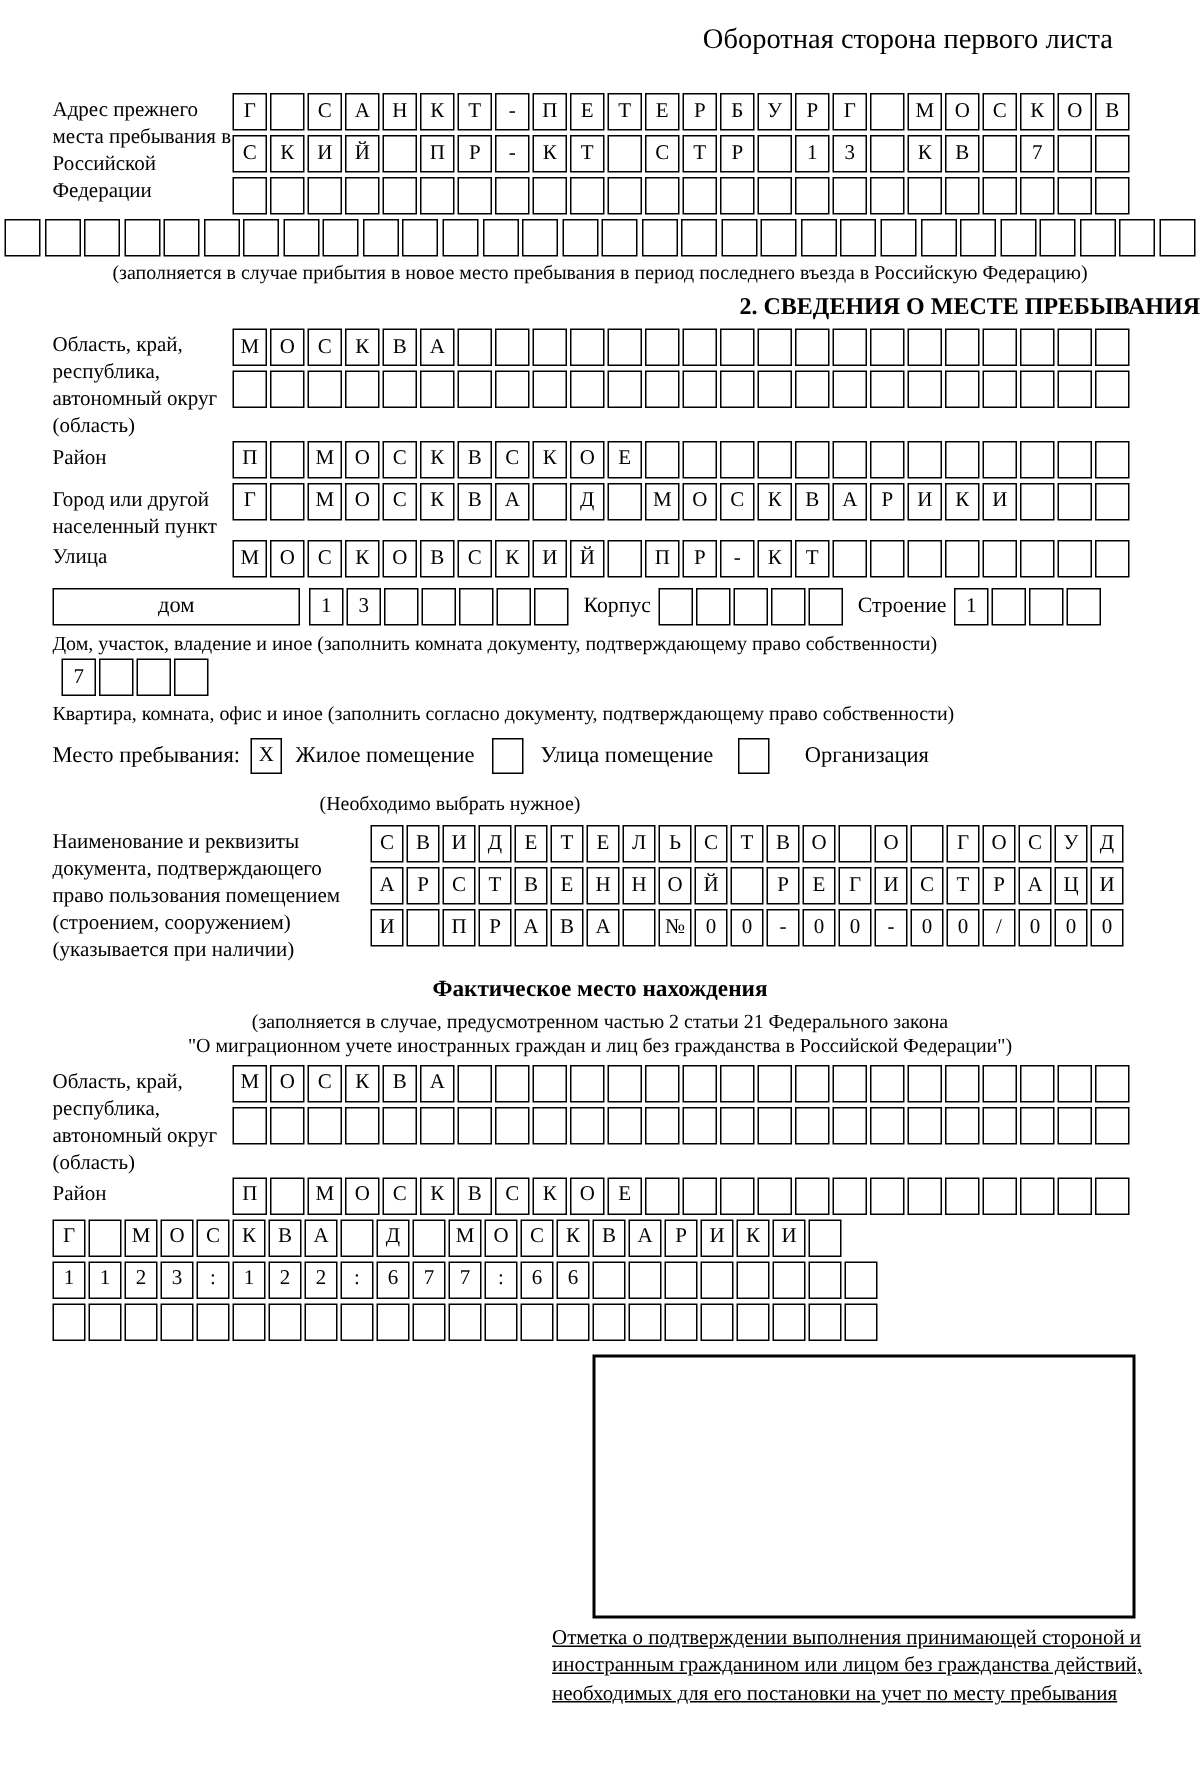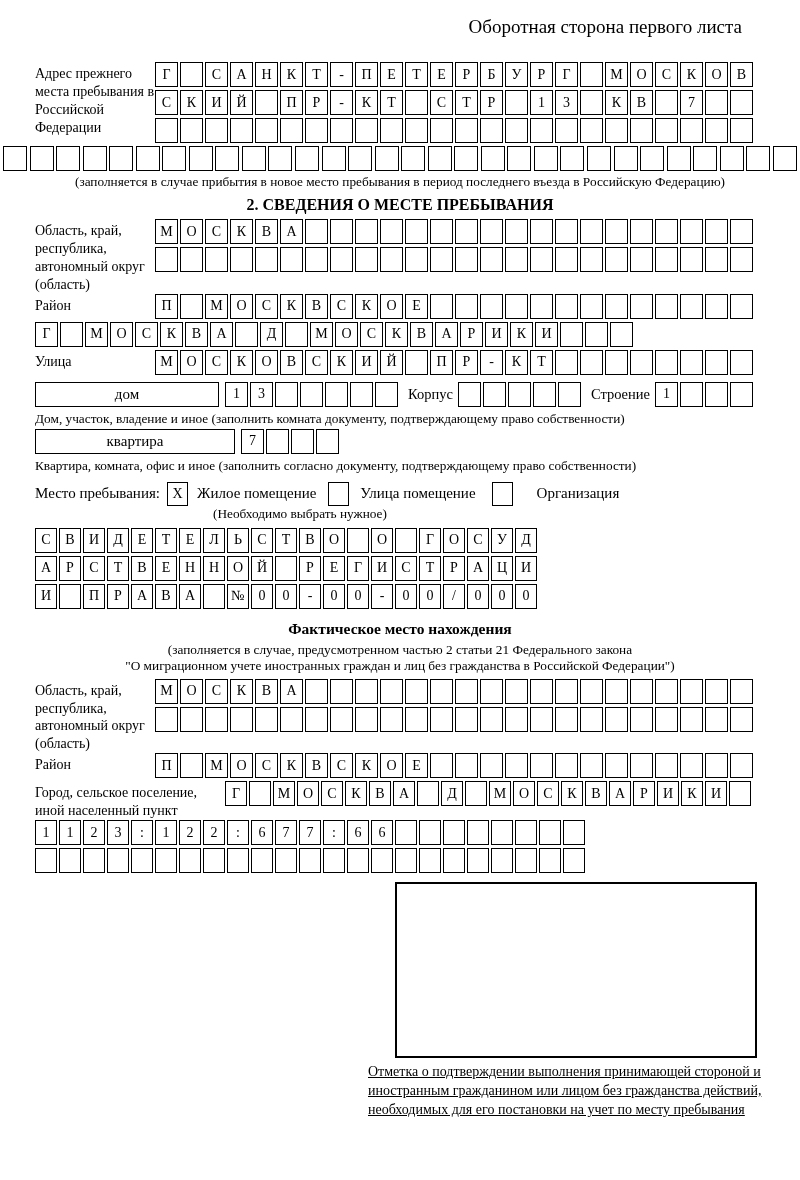--- a/index.html
+++ b/index.html
@@ -15,28 +15,28 @@
   .cellcol{display:flex;flex-direction:column;}
   .cellrow{display:flex;margin-bottom:3px;}
   .cell{box-sizing:border-box;flex:0 0 auto;width:23px;height:25px;border:1.8px solid #000;
         margin-right:2px;display:flex;align-items:center;justify-content:center;
         font-size:14px;line-height:1;}
   .narrow .cell{width:22px;}
   .fullrow{width:794px;margin:0 3px 3px 3px;justify-content:space-between;}
   .fullrow .cell{width:24px;margin-right:0;}
   .note{font-size:13.3px;}
   .center{text-align:center;}
-  .sec-title{font-weight:bold;font-size:16px;text-align:center;margin:6px 0 5px 0;}
+  .sec-title{font-weight:bold;font-size:16px;text-align:right;margin:6px 0 5px 0;}
   .sec-title2{font-weight:bold;font-size:15.5px;text-align:center;margin:8px 0 4px 0;}
   .fieldbox{box-sizing:border-box;border:1.8px solid #000;height:25px;display:flex;
             align-items:center;justify-content:center;font-size:15px;flex:0 0 auto;}
   .inline-lbl{font-size:14.5px;padding-top:4px;white-space:nowrap;}
   .chk{box-sizing:border-box;width:21px;height:24px;border:1.8px solid #000;
        display:flex;align-items:center;justify-content:center;font-size:14px;flex:0 0 auto;}
-  .stay-row{display:flex;align-items:center;margin:8px 0 0 35px;font-size:15px;}
+  .stay-row{display:flex;align-items:center;margin:8px 0 12px 35px;font-size:15px;}
   .stamp-box{box-sizing:border-box;width:362px;height:176px;border:2px solid #000;
              margin:6px 0 0 395px;}
   .stamp-note{width:414px;margin:5px 0 0 368px;text-align:left;font-size:14px;line-height:1.35;text-decoration:underline;}
   .mt2{margin-top:0;}.mt4{margin-top:4px;}.mt6{margin-top:6px;}
   .mt24{margin-top:24px;}
   .lnote{margin:1px 0 2px 35px;}
 </style>
 </head>
 <body>
 
@@ -243,20 +243,21 @@
       <span class="cell"></span>
       <span class="cell"></span>
       <span class="cell"></span>
       <span class="cell"></span>
       <span class="cell"></span>
       <span class="cell"></span>
     </div>
 </div>
 
 <div class="frow">
+  <div class="flabel w120">Город или другой населенный пункт</div>
   <div class="cellrow">
       <span class="cell">Г</span>
       <span class="cell"></span>
       <span class="cell">М</span>
       <span class="cell">О</span>
       <span class="cell">С</span>
       <span class="cell">К</span>
       <span class="cell">В</span>
       <span class="cell">А</span>
       <span class="cell"></span>
@@ -302,21 +303,21 @@
       <span class="cell"></span>
       <span class="cell"></span>
       <span class="cell"></span>
       <span class="cell"></span>
       <span class="cell"></span>
       <span class="cell"></span>
     </div>
 </div>
 
 <div class="frow mt4">
-  <div class="fieldbox" style="width:184px;">дом</div>
+  <div class="fieldbox" style="width:165px;">дом</div>
   <div class="cellrow" style="margin-left:6px;">
       <span class="cell">1</span>
       <span class="cell">3</span>
       <span class="cell"></span>
       <span class="cell"></span>
       <span class="cell"></span>
       <span class="cell"></span>
       <span class="cell"></span>
     </div>
   <div class="inline-lbl" style="margin-left:8px;">Корпус</div>
@@ -331,21 +332,20 @@
   <div class="cellrow" style="margin-left:5px;">
       <span class="cell">1</span>
       <span class="cell"></span>
       <span class="cell"></span>
       <span class="cell"></span>
     </div>
 </div>
 <div class="note lnote">Дом, участок, владение и иное (заполнить комната документу, подтверждающему право собственности)</div>
 
 <div class="frow mt2">
-  <div class="fieldbox" style="width:200px;">квартира</div>
   <div class="cellrow" style="margin-left:6px;">
       <span class="cell">7</span>
       <span class="cell"></span>
       <span class="cell"></span>
       <span class="cell"></span>
     </div>
 </div>
 <div class="note lnote">Квартира, комната, офис и иное (заполнить согласно документу, подтверждающему право собственности)</div>
 
 <div class="stay-row">
@@ -353,20 +353,21 @@
   <span class="chk" style="margin-left:7px;">X</span>
   <span style="margin-left:9px;">Жилое помещение</span>
   <span class="chk" style="margin-left:12px;"></span>
   <span style="margin-left:11px;">Улица помещение</span>
   <span class="chk" style="margin-left:16px;"></span>
   <span style="margin-left:24px;">Организация</span>
 </div>
 <div class="note" style="margin-left:213px;">(Необходимо выбрать нужное)</div>
 
 <div class="frow mt6 narrow">
+  <div class="flabel w212">Наименование и реквизиты документа, подтверждающего право пользования помещением (строением, сооружением) (указывается при наличии)</div>
   <div class="cellcol">
     <div class="cellrow">
         <span class="cell">С</span>
         <span class="cell">В</span>
         <span class="cell">И</span>
         <span class="cell">Д</span>
         <span class="cell">Е</span>
         <span class="cell">Т</span>
         <span class="cell">Е</span>
         <span class="cell">Л</span>
@@ -519,21 +520,20 @@
       <span class="cell"></span>
       <span class="cell"></span>
       <span class="cell"></span>
       <span class="cell"></span>
       <span class="cell"></span>
       <span class="cell"></span>
     </div>
 </div>
 
 <div class="frow narrow">
-  <div class="flabel w190">Город, сельское поселение, иной населенный пункт</div>
   <div class="cellrow">
       <span class="cell">Г</span>
       <span class="cell"></span>
       <span class="cell">М</span>
       <span class="cell">О</span>
       <span class="cell">С</span>
       <span class="cell">К</span>
       <span class="cell">В</span>
       <span class="cell">А</span>
       <span class="cell"></span>

